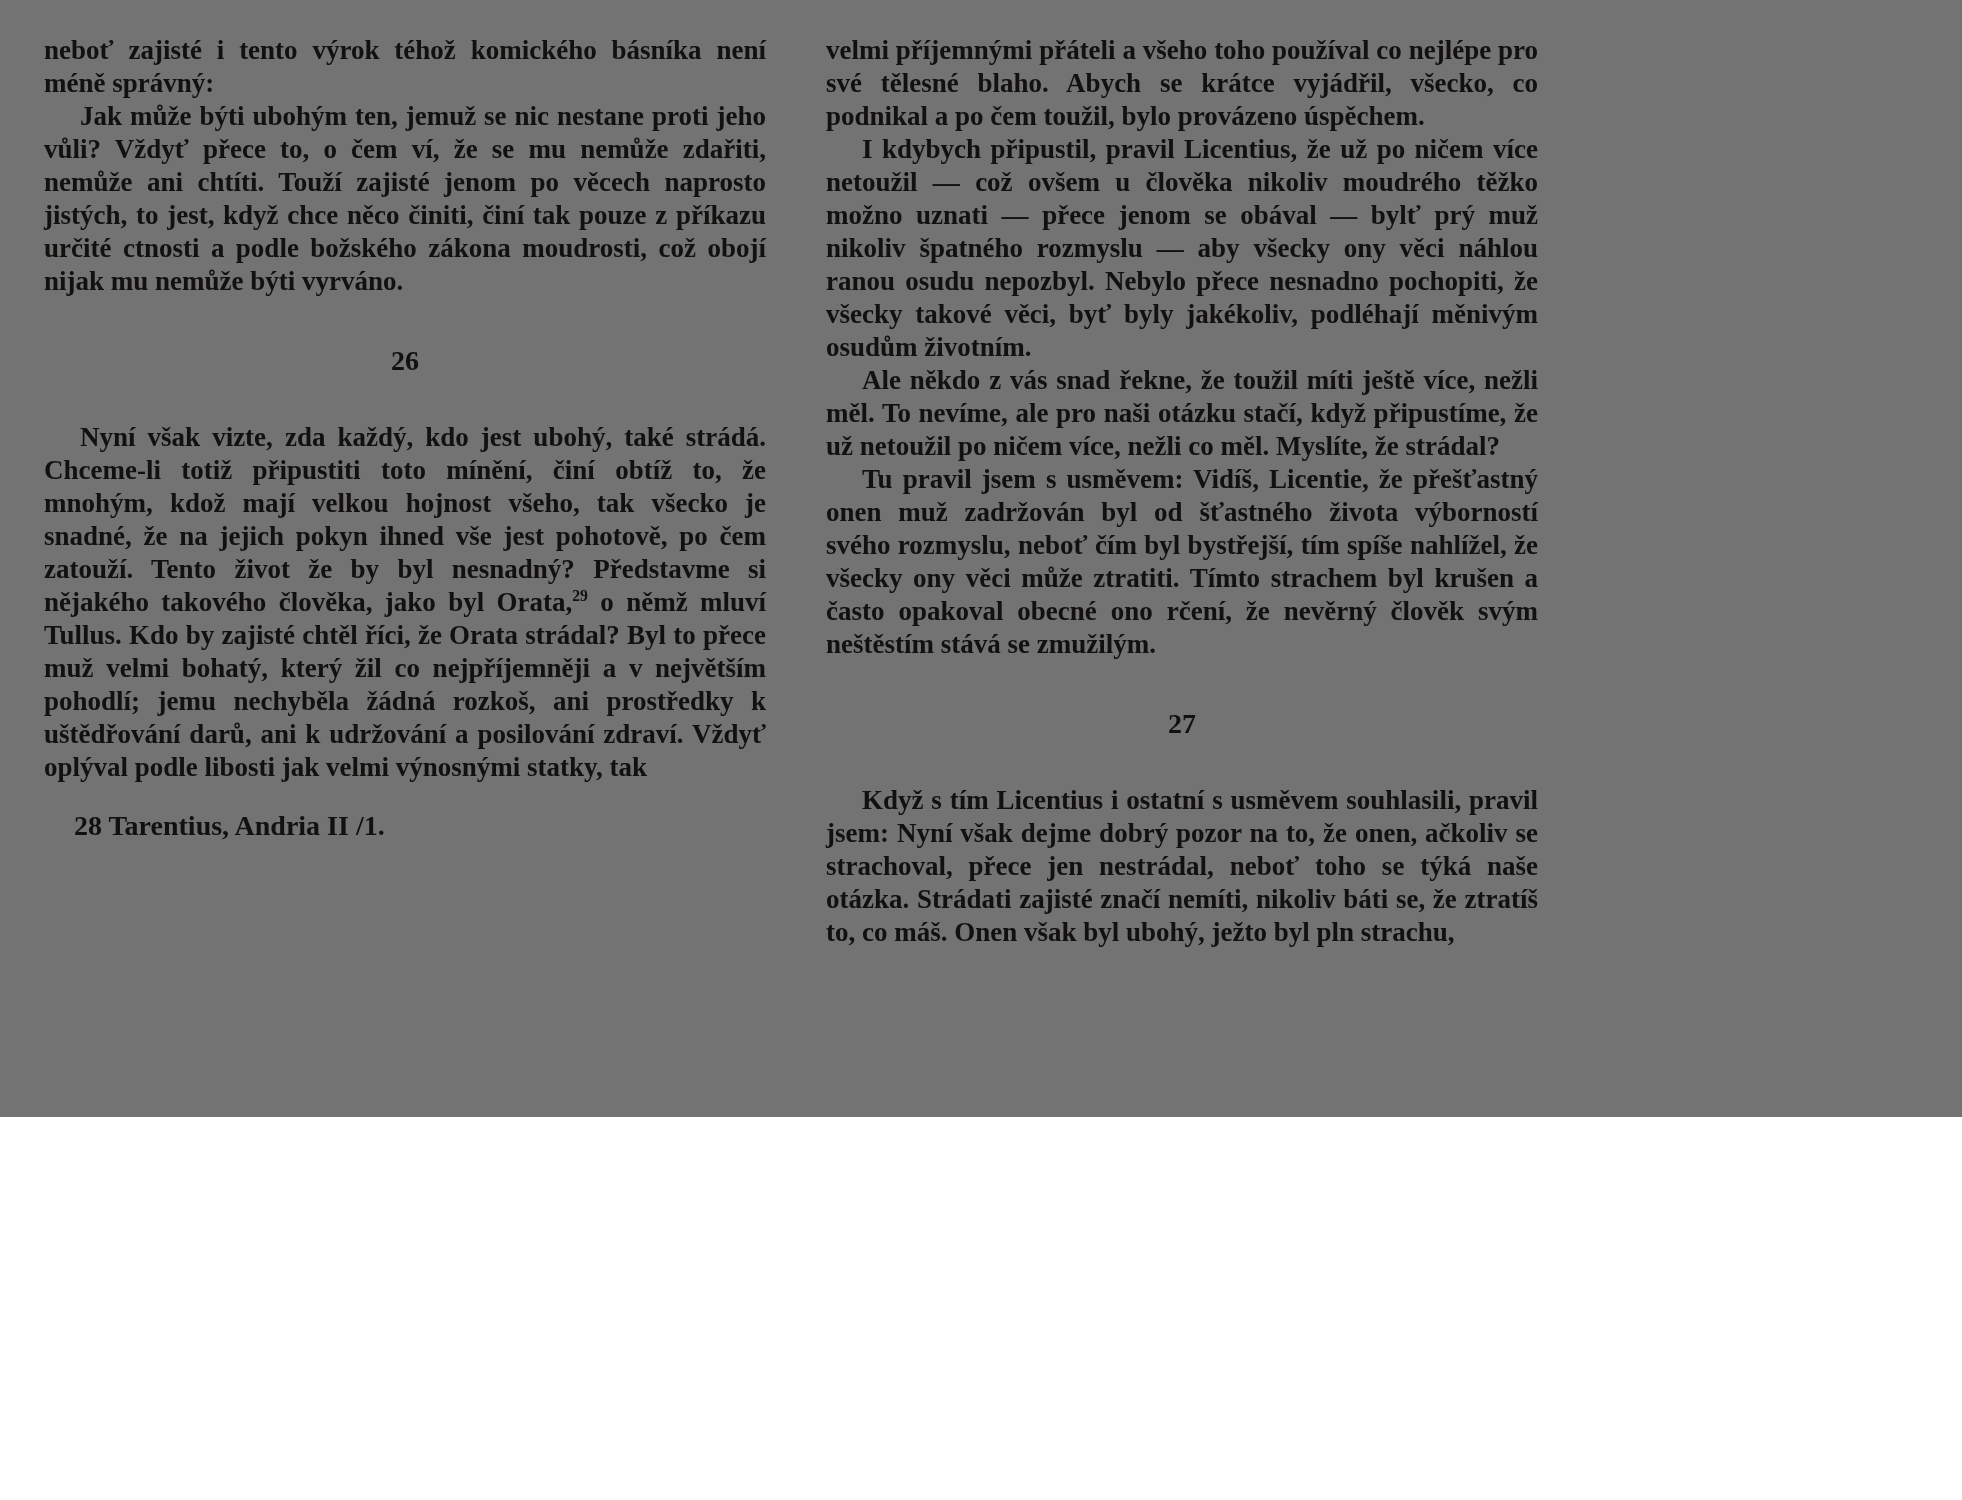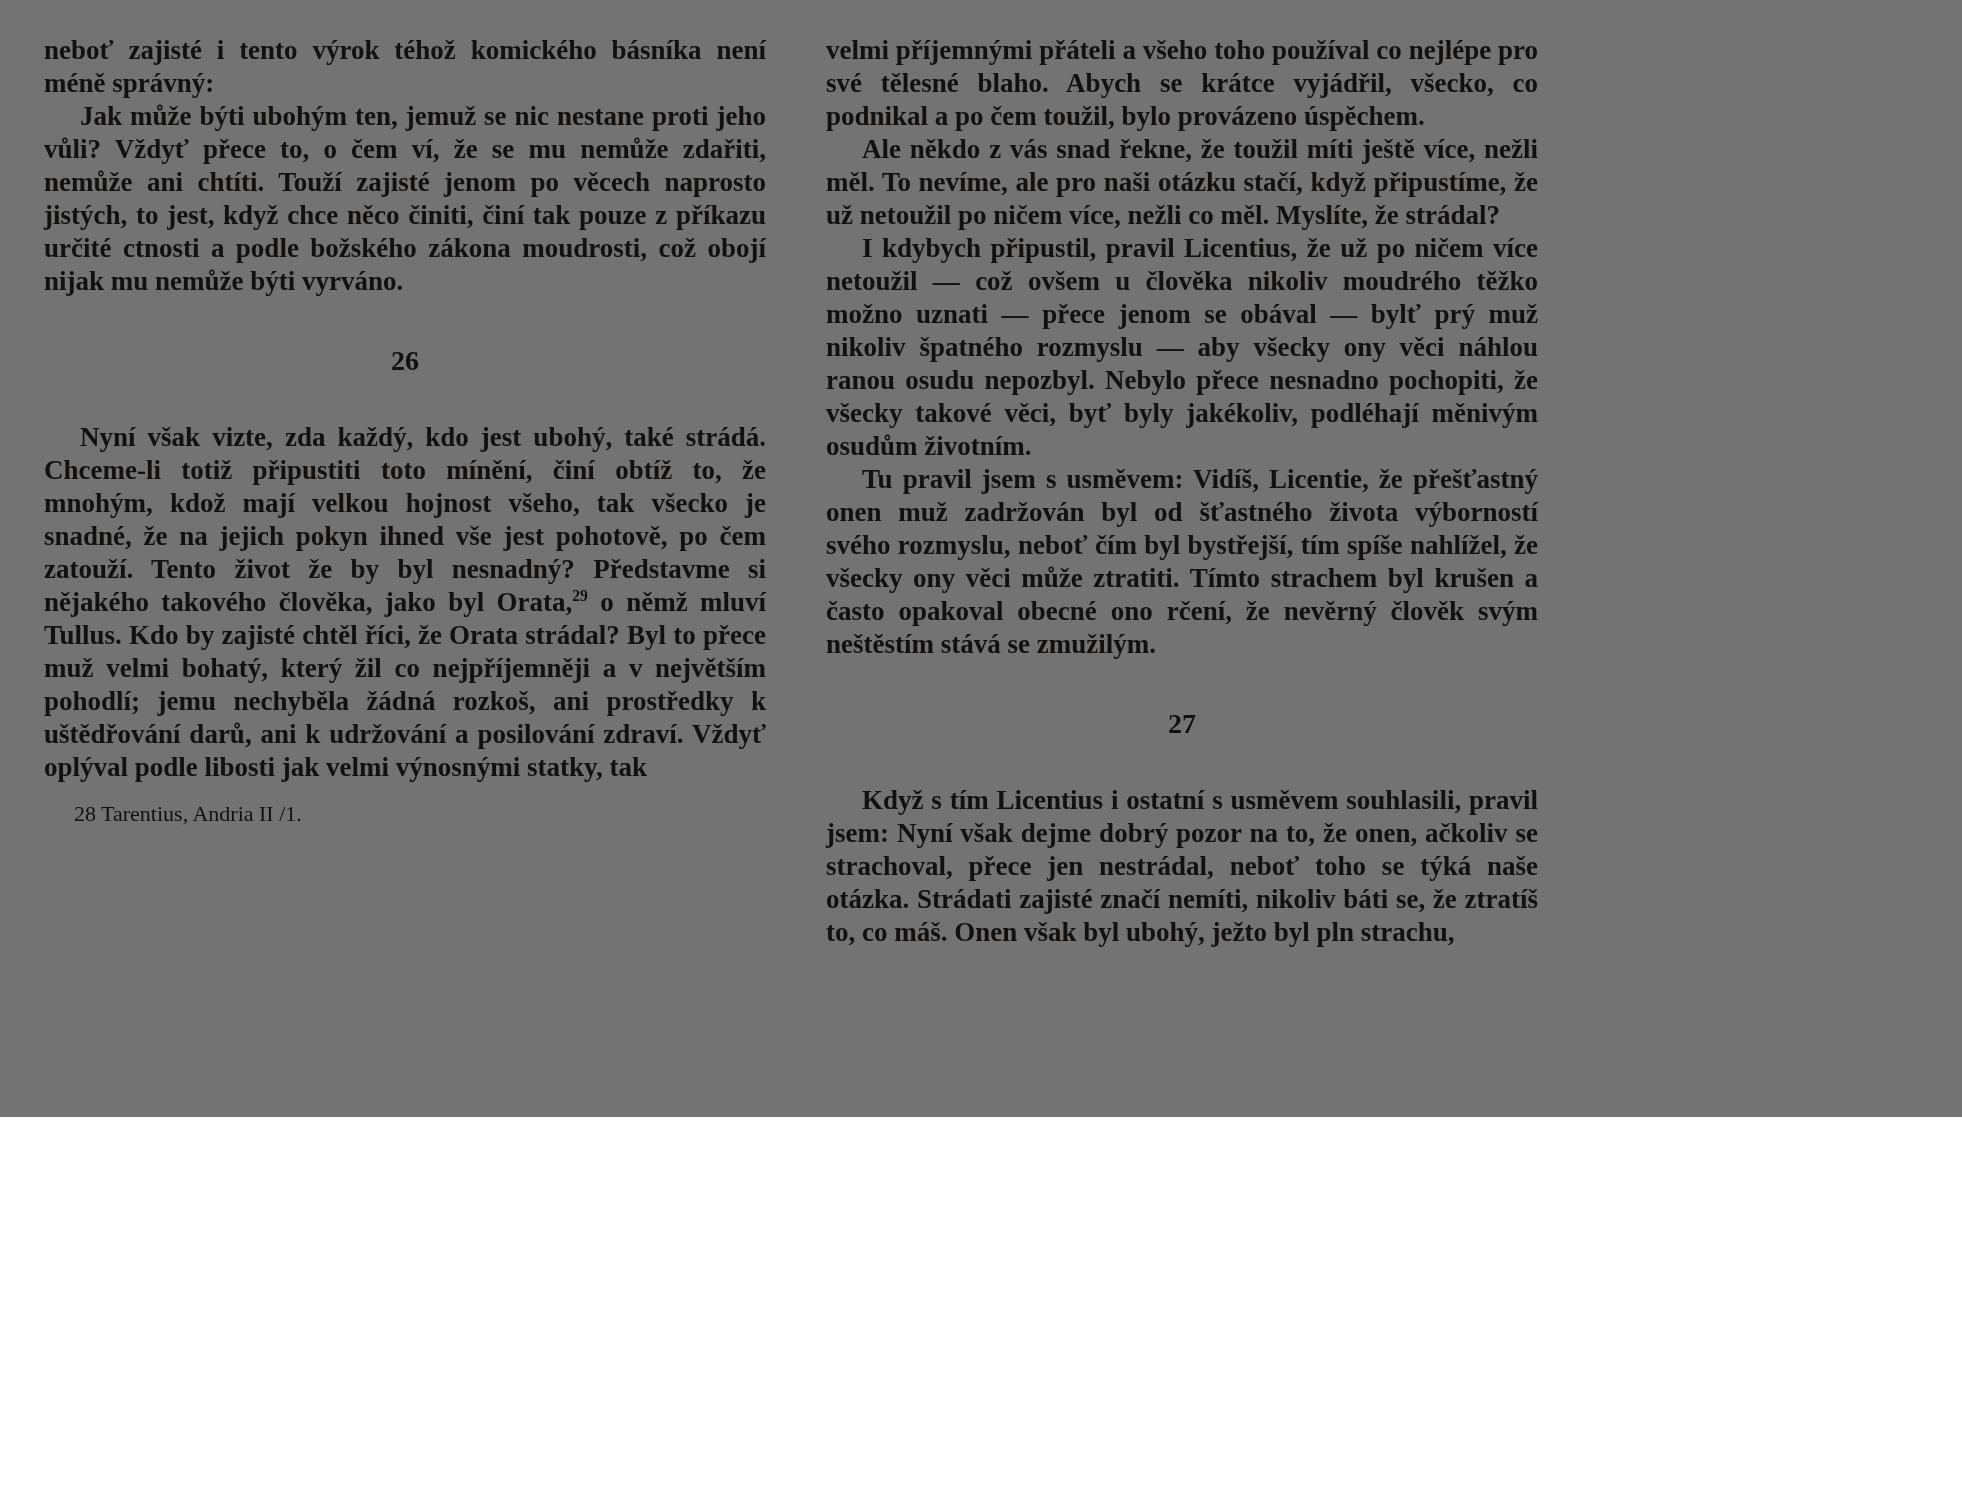--- a/index.html
+++ b/index.html
@@ -36,24 +36,24 @@
     font-weight: 700;
     margin: 46px 0 44px 0;
     text-indent: 0;
   }
   sup.fn-ref {
     font-size: 0.58em;
     line-height: 0;
     vertical-align: super;
   }
   .footnotes {
-    margin-top: 16px;
-    font-size: 22px;
+    margin-top: 28px;
+    font-size: 28px;
     line-height: 28px;
-    font-weight: 400;
+    font-weight: 700;
     text-align: justify;
   }
   .footnotes p {
     margin: 0;
     text-indent: 30px;
   }
   .italic { font-style: italic; }
   .page-number {
     position: absolute;
     top: 1396px;
@@ -79,22 +79,22 @@
 
     <div class="footnotes">
       <p>28 Tarentius, Andria II /1.</p>
     </div>
   </div>
 
   <div class="page-number page-number-left">65</div>
 
   <div class="col col-right">
     <p class="no-indent">velmi příjemnými přáteli a všeho toho používal co nejlépe pro své tělesné blaho. Abych se krátce vyjádřil, všecko, co podnikal a po čem toužil, bylo provázeno úspěchem.</p>
+    <p>I kdybych připustil, pravil Licentius, že už po ničem více netoužil — což ovšem u člověka nikoliv moudrého těžko možno uznati — přece jenom se obával — bylť prý muž nikoliv špatného rozmyslu — aby všecky ony věci náhlou ranou osudu nepozbyl. Nebylo přece nesnadno pochopiti, že všecky takové věci, byť byly jakékoliv, podléhají měnivým osudům životním.</p>
     <p>Ale někdo z vás snad řekne, že toužil míti ještě více, nežli měl. To nevíme, ale pro naši otázku stačí, když připustíme, že už netoužil po ničem více, nežli co měl. Myslíte, že strádal?</p>
-    <p>I kdybych připustil, pravil Licentius, že už po ničem více netoužil — což ovšem u člověka nikoliv moudrého těžko možno uznati — přece jenom se obával — bylť prý muž nikoliv špatného rozmyslu — aby všecky ony věci náhlou ranou osudu nepozbyl. Nebylo přece nesnadno pochopiti, že všecky takové věci, byť byly jakékoliv, podléhají měnivým osudům životním.</p>
     <p>Tu pravil jsem s usměvem: Vidíš, Licentie, že přešťastný onen muž zadržován byl od šťastného života výborností svého rozmyslu, neboť čím byl bystřejší, tím spíše nahlížel, že všecky ony věci může ztratiti. Tímto strachem byl krušen a často opakoval obecné ono rčení, že nevěrný člověk svým neštěstím stává se zmužilým.</p>
 
     <div class="section-heading">27</div>
 
     <p>Když s tím Licentius i ostatní s usměvem souhlasili, pravil jsem: Nyní však dejme dobrý pozor na to, že onen, ačkoliv se strachoval, přece jen nestrádal, neboť toho se týká naše otázka. Strádati zajisté značí nemíti, nikoliv báti se, že ztratíš to, co máš. Onen však byl ubohý, ježto byl pln strachu,</p>
   </div>
 
   <div class="page-number page-number-right">66</div>
 
 </div>

